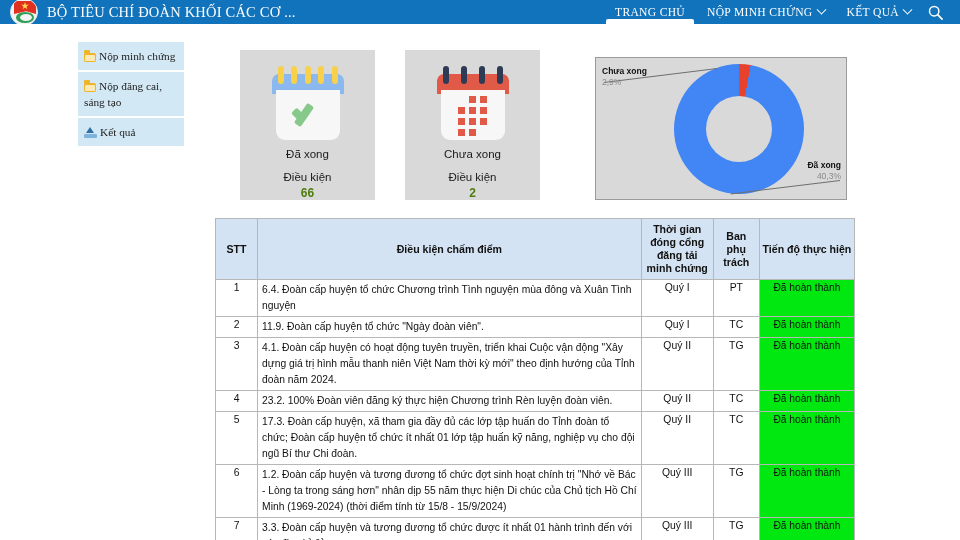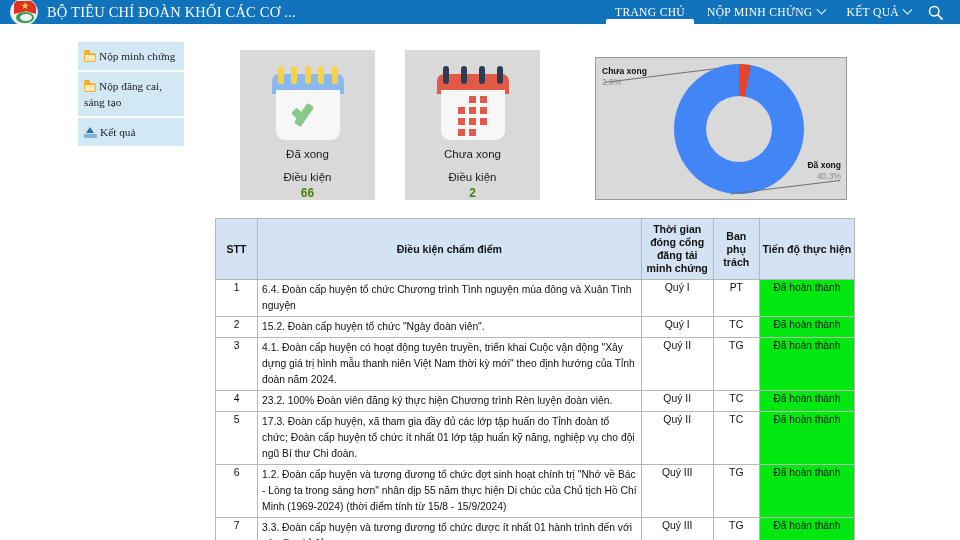--- a/index.html
+++ b/index.html
@@ -527,21 +527,21 @@
       <tbody>
         <tr>
           <td class="c-stt">1</td>
           <td class="c-cond">6.4. Đoàn cấp huyện tổ chức Chương trình Tình nguyện mùa đông và Xuân Tình nguyện</td>
           <td class="c-time">Quý I</td>
           <td class="c-ban">PT</td>
           <td class="c-prog">Đã hoàn thành</td>
         </tr>
         <tr>
           <td class="c-stt">2</td>
-          <td class="c-cond">15.2. Đoàn cấp huyện tổ chức "Ngày đoàn viên".</td>
+          <td class="c-cond">11.9. Đoàn cấp huyện tổ chức "Ngày đoàn viên".</td>
           <td class="c-time">Quý I</td>
           <td class="c-ban">TC</td>
           <td class="c-prog">Đã hoàn thành</td>
         </tr>
         <tr>
           <td class="c-stt">3</td>
           <td class="c-cond">4.1. Đoàn cấp huyện có hoạt động tuyên truyền, triển khai Cuộc vận động "Xây dựng giá trị hình mẫu thanh niên Việt Nam thời kỳ mới" theo định hướng của Tỉnh đoàn năm 2024.</td>
           <td class="c-time">Quý II</td>
           <td class="c-ban">TG</td>
           <td class="c-prog">Đã hoàn thành</td>

